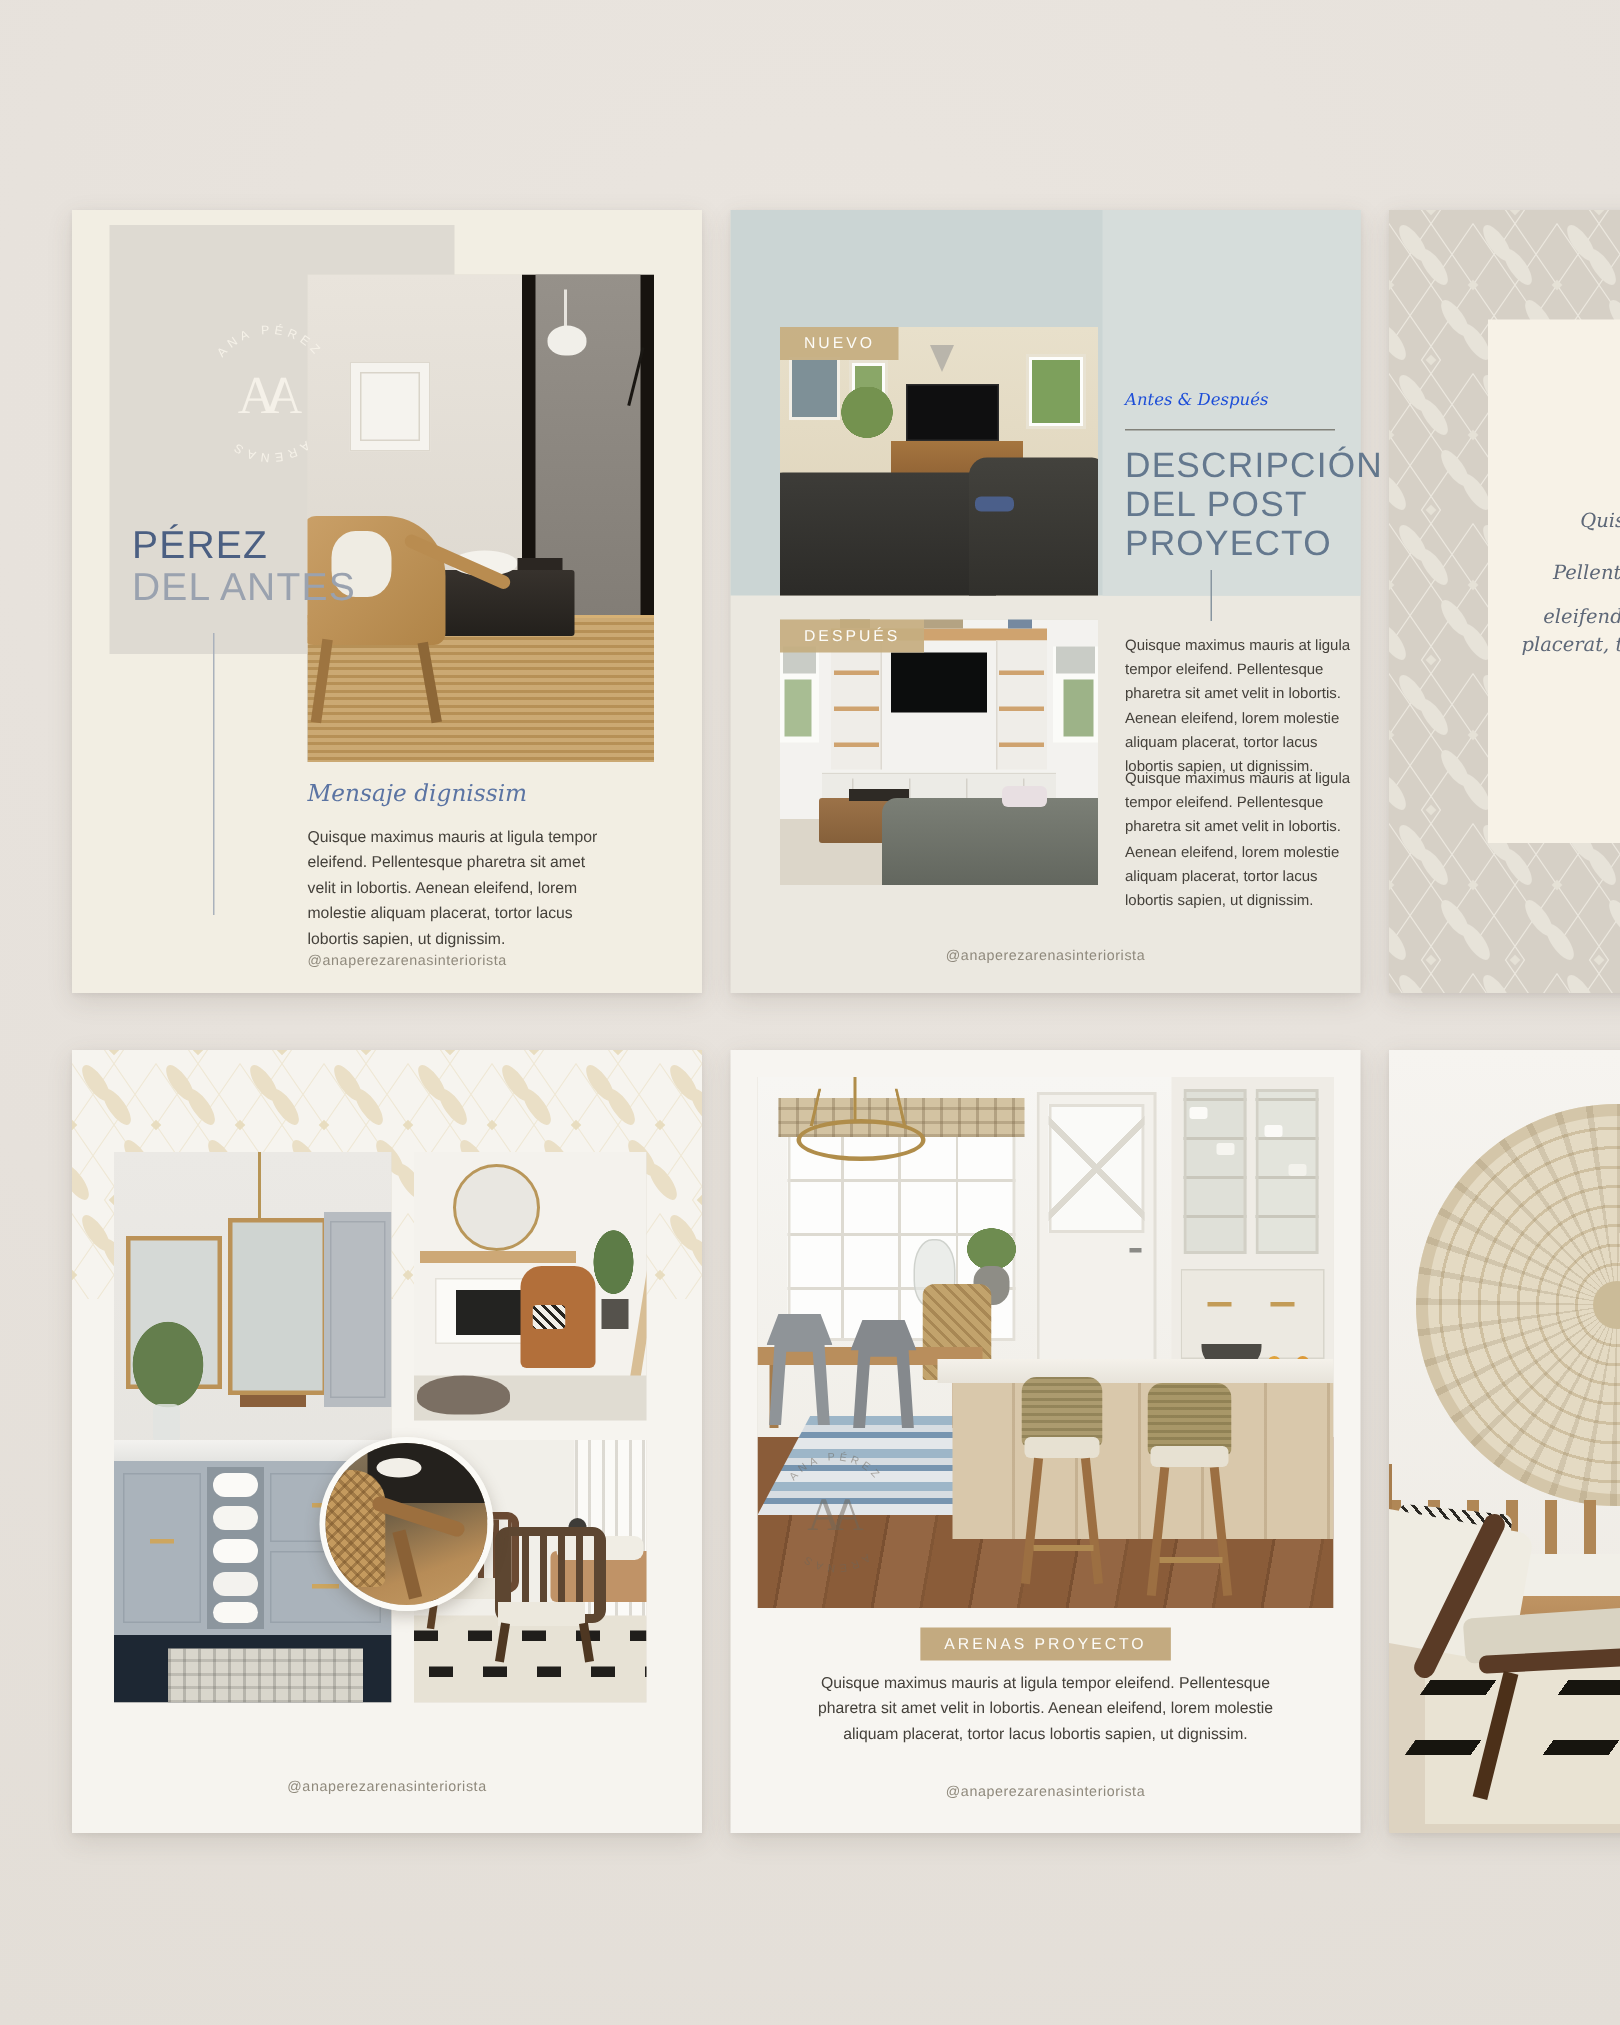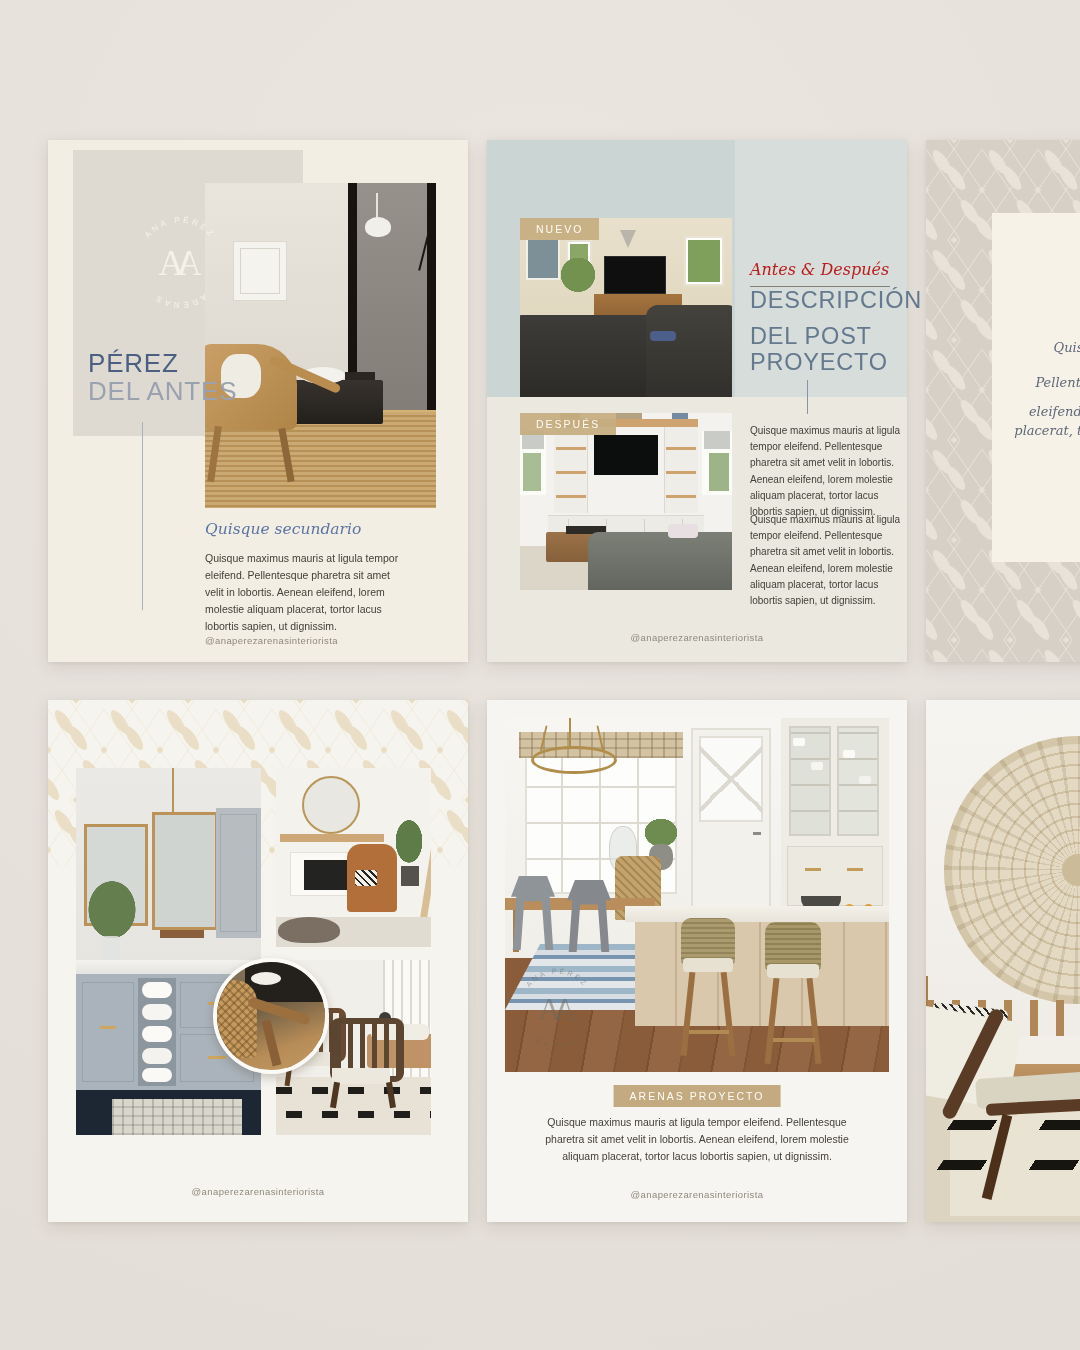--- a/index.html
+++ b/index.html
@@ -106,21 +106,21 @@
       <g class="mono">
         <text x="41" y="64" text-anchor="middle">A</text>
         <text transform="translate(59,64) scale(-1,1)" text-anchor="middle">A</text>
       </g>
     </svg>
 
     <div class="e title1" style="left:40px;top:208px">PÉREZ</div>
     <div class="e title2" style="left:40px;top:236px">DEL ANTES</div>
     <div class="e vline" style="left:94px;top:282px;height:188px"></div>
 
-    <div class="e serif-it" style="left:157px;top:380px;font-size:15.5px;color:#5b74a3">Quisque secundario</div>
+    <div class="e serif-it" style="left:157px;top:380px;font-size:15.5px;color:#5b74a3">Mensaje dignissim</div>
     <div class="e body-txt" style="left:157px;top:410px;width:206px">Quisque maximus mauris at ligula tempor eleifend. Pellentesque pharetra sit amet velit in lobortis. Aenean eleifend, lorem molestie aliquam placerat, tortor lacus lobortis sapien, ut dignissim.</div>
     <div class="handle" style="left:157px;top:495px">@anaperezarenasinteriorista</div>
   </div>
 
   <div class="card" style="left:487px;top:140px;background:#ebe8e0">
     <div class="e" style="left:0;top:0;width:420px;height:257px;background:#cbd5d4"></div>
     <div class="e" style="left:248px;top:0;width:172px;height:257px;background:#d6dddb"></div>
 
     <div class="ph" style="left:33px;top:78px;width:212px;height:179px">
       <div class="e" style="inset:0;background:linear-gradient(#e8e0cb,#ddd2b8)"></div>
@@ -136,23 +136,23 @@
       <div class="e" style="left:74px;top:76px;width:88px;height:28px;background:linear-gradient(#a5753f,#8e6134)"></div>
       <div class="e" style="left:40px;top:40px;width:36px;height:42px;background:radial-gradient(circle at 50% 40%,#74924f 55%,transparent 56%)"></div>
       <div class="e" style="left:0;bottom:0;width:100%;height:52px;background:#dbcfb7"></div>
       <div class="e" style="left:92px;bottom:52px;width:46px;height:16px;background:#a87c4c;border-radius:50%"></div>
       <div class="e" style="left:-6px;bottom:-4px;width:150px;height:86px;background:linear-gradient(#3d3c38,#2b2a27);border-radius:8px 14px 0 0"></div>
       <div class="e" style="right:-4px;bottom:-4px;width:90px;height:96px;background:linear-gradient(#43423d,#302f2b);border-radius:12px 8px 0 0"></div>
       <div class="e" style="left:130px;bottom:56px;width:26px;height:10px;background:#4b5f8a;border-radius:4px"></div>
     </div>
     <div class="lbl" style="left:33px;top:78px">NUEVO</div>
 
-    <div class="e serif-it" style="left:263px;top:120px;font-size:16px;color:#b91c1c">Antes &amp; Después</div>
+    <div class="e serif-it" style="left:263px;top:120px;font-size:11px;color:#1d4ed8">Antes &amp; Después</div>
     <div class="e" style="left:263px;top:146px;width:140px;height:1px;background:#81817a"></div>
-    <div class="e h-blue" style="left:263px;top:148px">DESCRIPCIÓN</div>
+    <div class="e h-blue" style="left:263px;top:158px">DESCRIPCIÓN</div>
     <div class="e h-blue" style="left:263px;top:184px">DEL POST</div>
     <div class="e h-blue" style="left:263px;top:210px">PROYECTO</div>
     <div class="e vline" style="left:320px;top:240px;height:34px;background:#8795a0"></div>
 
     <div class="e body-txt" style="left:263px;top:283px;width:152px;font-size:10px">Quisque maximus mauris at ligula tempor eleifend. Pellentesque pharetra sit amet velit in lobortis. Aenean eleifend, lorem molestie aliquam placerat, tortor lacus lobortis sapien, ut dignissim.</div>
     <div class="e body-txt" style="left:263px;top:372px;width:152px;font-size:10px">Quisque maximus mauris at ligula tempor eleifend. Pellentesque pharetra sit amet velit in lobortis. Aenean eleifend, lorem molestie aliquam placerat, tortor lacus lobortis sapien, ut dignissim.</div>
 
     <div class="ph" style="left:33px;top:273px;width:212px;height:177px">
       <div class="e" style="inset:0;background:#f3f2ef"></div>
       <div class="e" style="left:0;top:18px;width:26px;height:64px;background:#fbfbf8">

